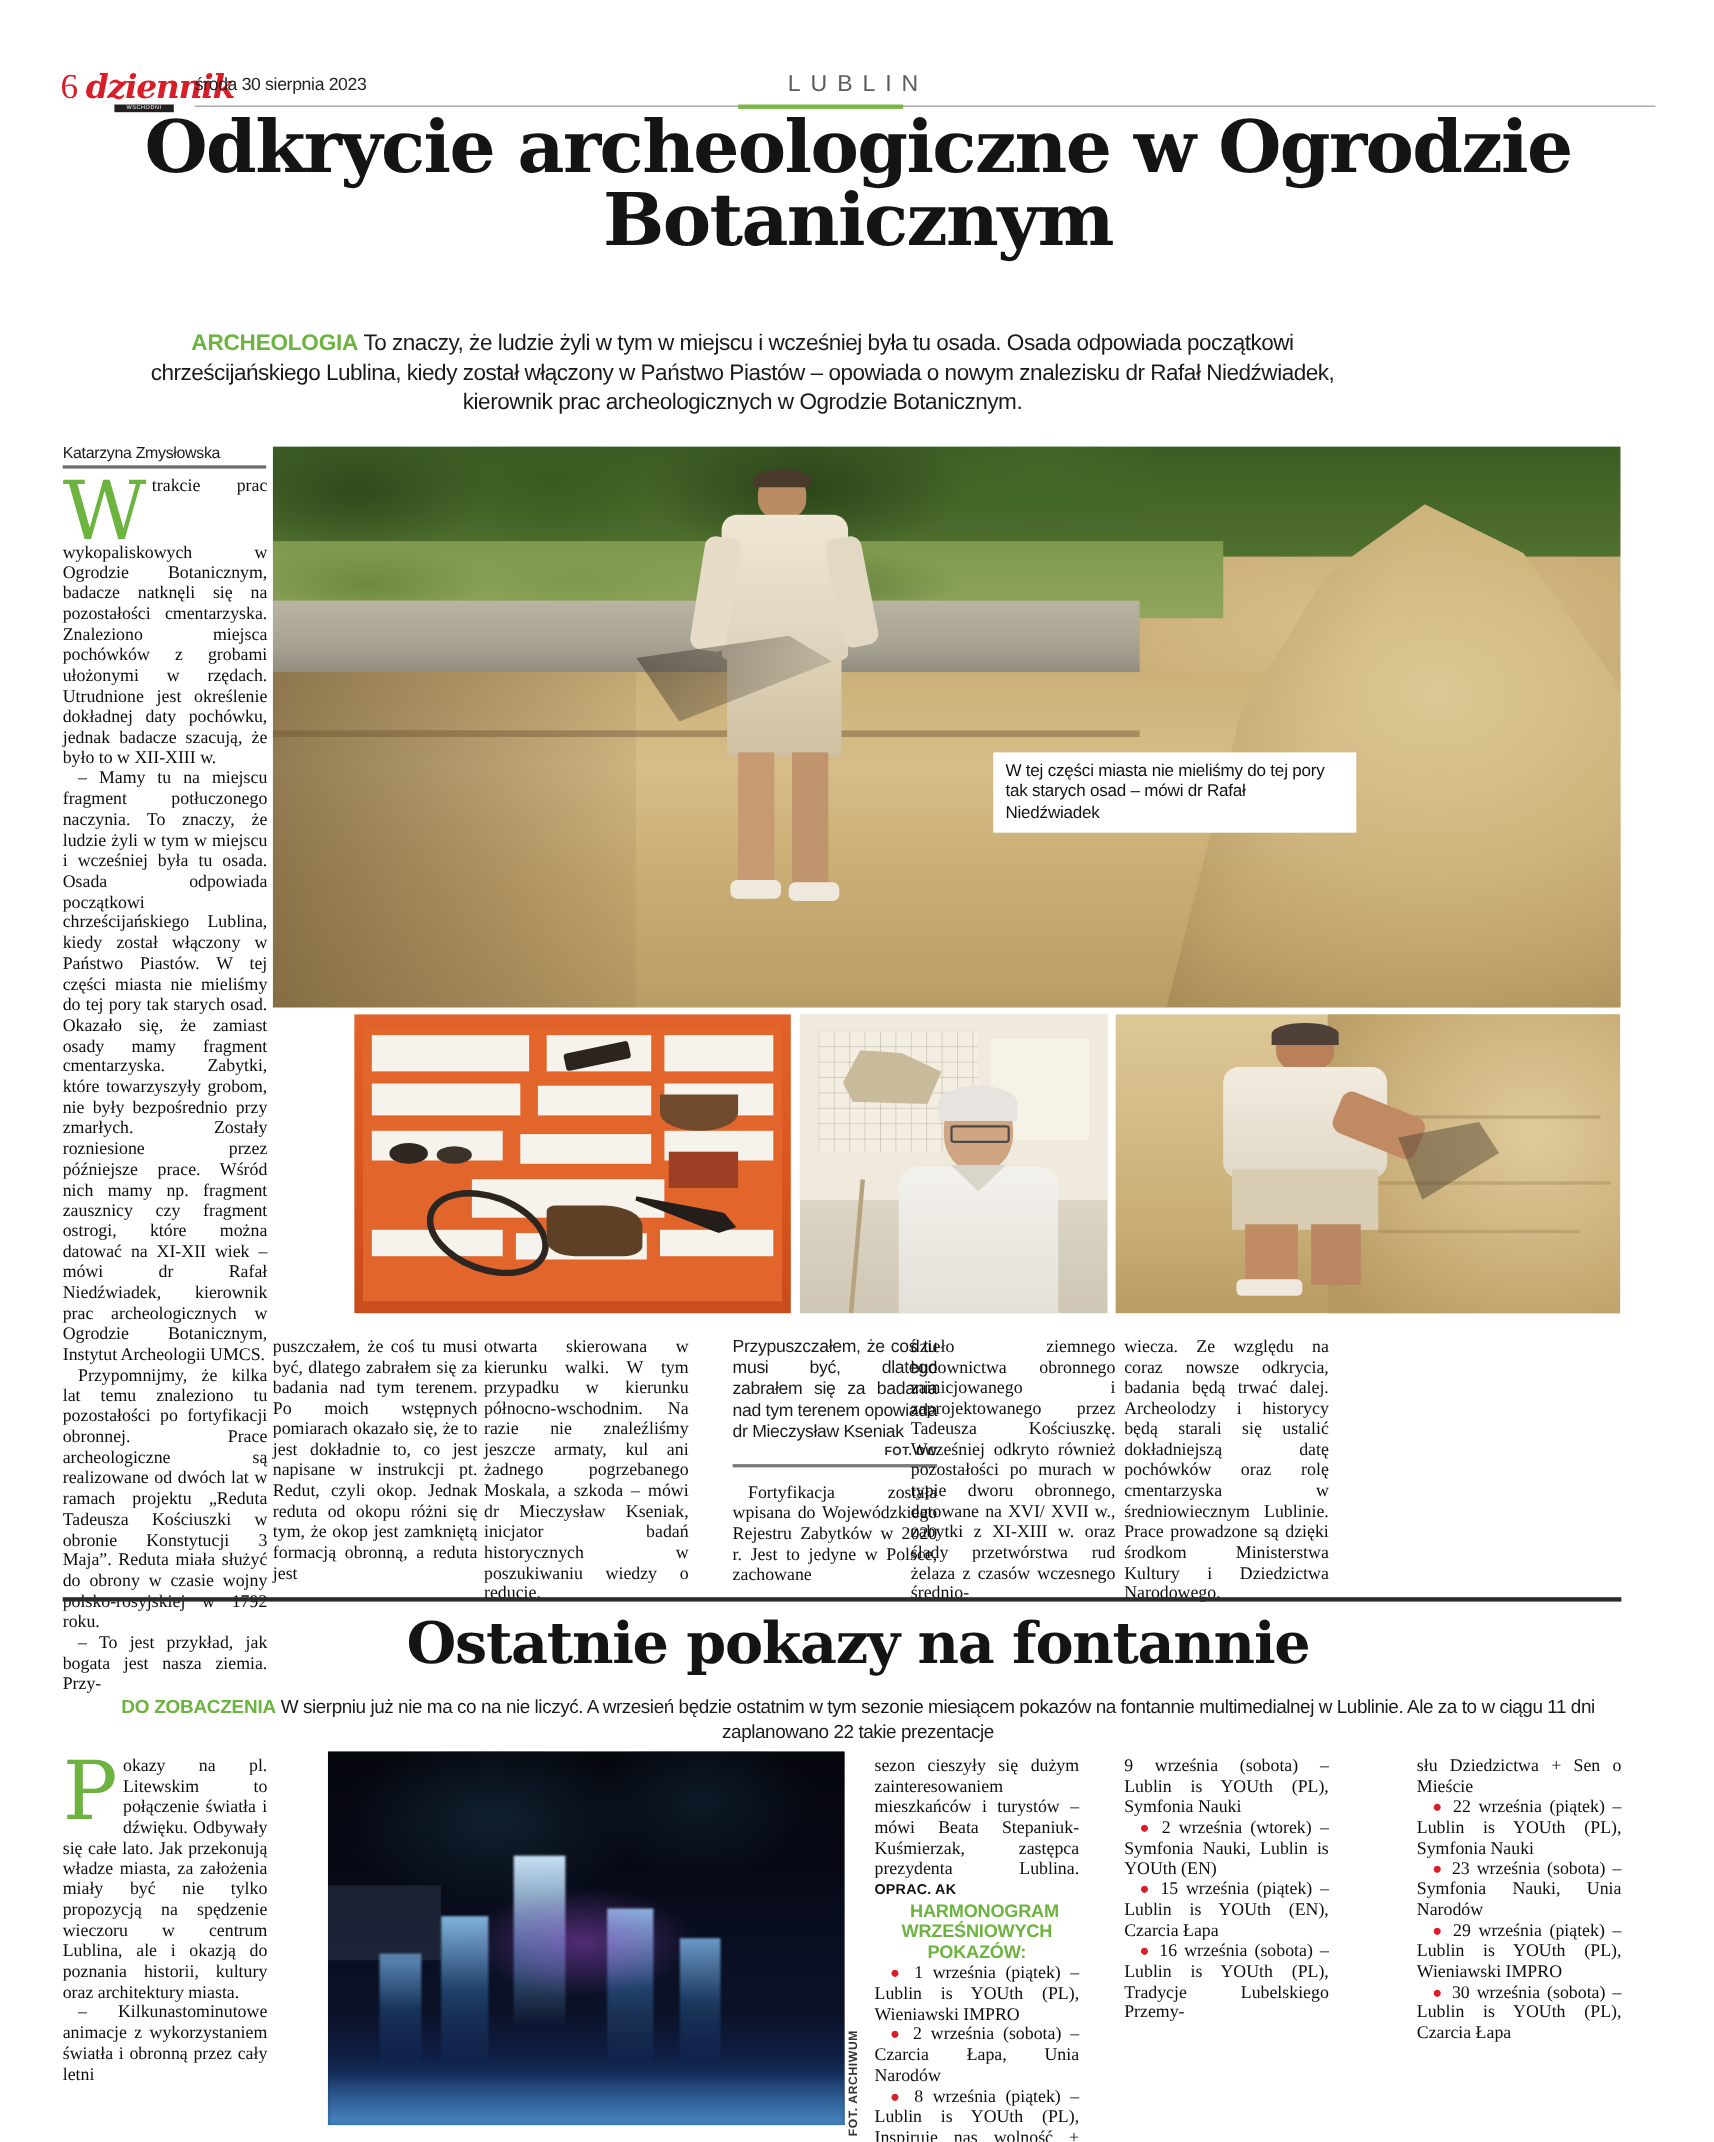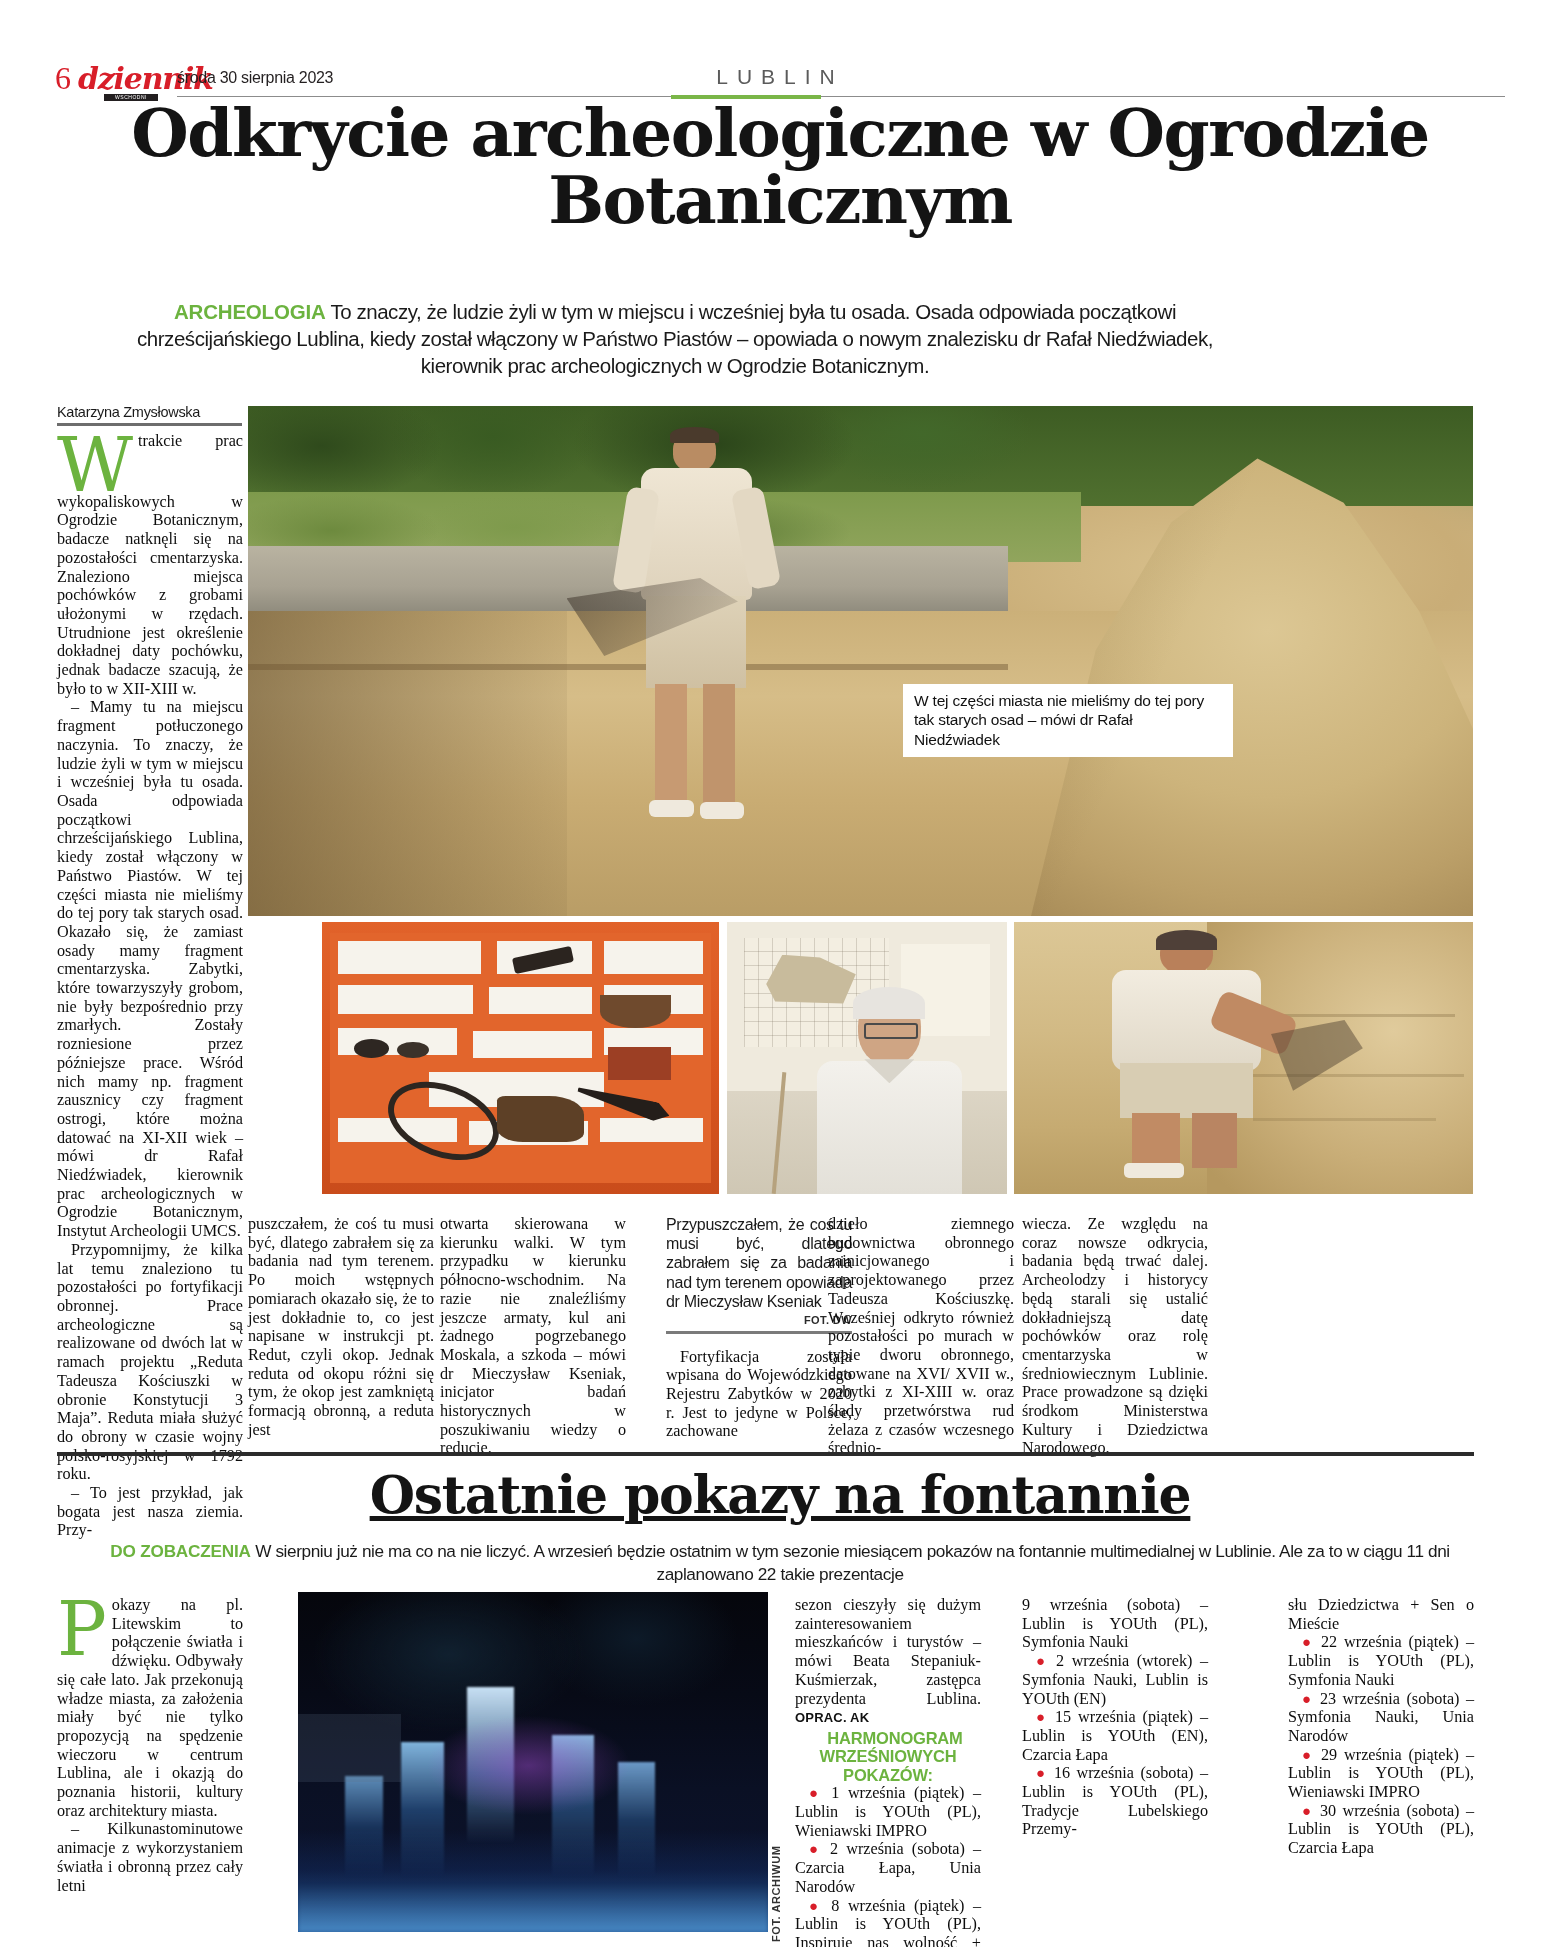--- a/index.html
+++ b/index.html
@@ -254,21 +254,20 @@
     position: absolute;
     left: 90px; top: 1468px;
     width: 1380px;
     text-align: center;
     font-family: "DejaVu Serif", serif;
     font-weight: bold;
     font-size: 52px;
     line-height: 1.05;
     letter-spacing: -1.2px;
     color: #141414;
-    text-decoration: underline;
   }
   .lead2 {
     position: absolute;
     left: 80px; top: 1540px;
     width: 1400px;
     text-align: center;
     font-family: "Liberation Sans", sans-serif;
     font-size: 17.2px;
     line-height: 1.33;
     letter-spacing: -0.4px;
@@ -352,21 +351,21 @@
     <p>Przypomnijmy, że kilka lat temu znaleziono tu pozostałości po fortyfikacji obronnej. Prace archeologiczne są realizowane od dwóch lat w ramach projektu „Reduta Tadeusza Kościuszki w obronie Konstytucji 3 Maja”. Reduta miała służyć do obrony w czasie wojny polsko-rosyjskiej w 1792 roku.</p>
     <p>– To jest przykład, jak bogata jest nasza ziemia. Przy-</p>
   </div>
 
   <div class="photo" style="left:248px; top:406px; width:1225px; height:510px;">
     <div class="scene" style="background:
            radial-gradient(ellipse 50% 45% at 78% 32%, #d8c08c 0%, #c9ad77 42%, rgba(201,173,119,0) 72%),
            linear-gradient(to bottom,
              #4c6a2e 0%, #5d7c35 7%, #7a9445 13%, #9aab63 17%,
              #b9a878 21%, #cdb98a 26%, #c3ae7e 34%,
-             #d2bc8b 45%, #cbb682 58%, #c2aa76 70%, #b99f6c 82%, #ae9460 100%);">
+             #d2bc8b 45%, #cbb682 58%, #c2aa76 70%, #b99f6c 82%, #ae9460 100%); padding-left: 46px;">
 
       <div style="position:absolute;left:0;top:0;width:100%;height:100px;
         background:
           radial-gradient(ellipse 14% 80% at 6% 40%, #2f4a1c 0%, rgba(47,74,28,0) 70%),
           radial-gradient(ellipse 12% 90% at 20% 30%, #395b22 0%, rgba(57,91,34,0) 70%),
           radial-gradient(ellipse 16% 85% at 38% 38%, #2b451a 0%, rgba(43,69,26,0) 72%),
           radial-gradient(ellipse 13% 80% at 55% 28%, #42682a 0%, rgba(66,104,42,0) 70%),
           linear-gradient(to bottom, #3d5c23, #50702f);"></div>
 
       <div style="position:absolute;left:0;top:86px;width:68%;height:70px;

